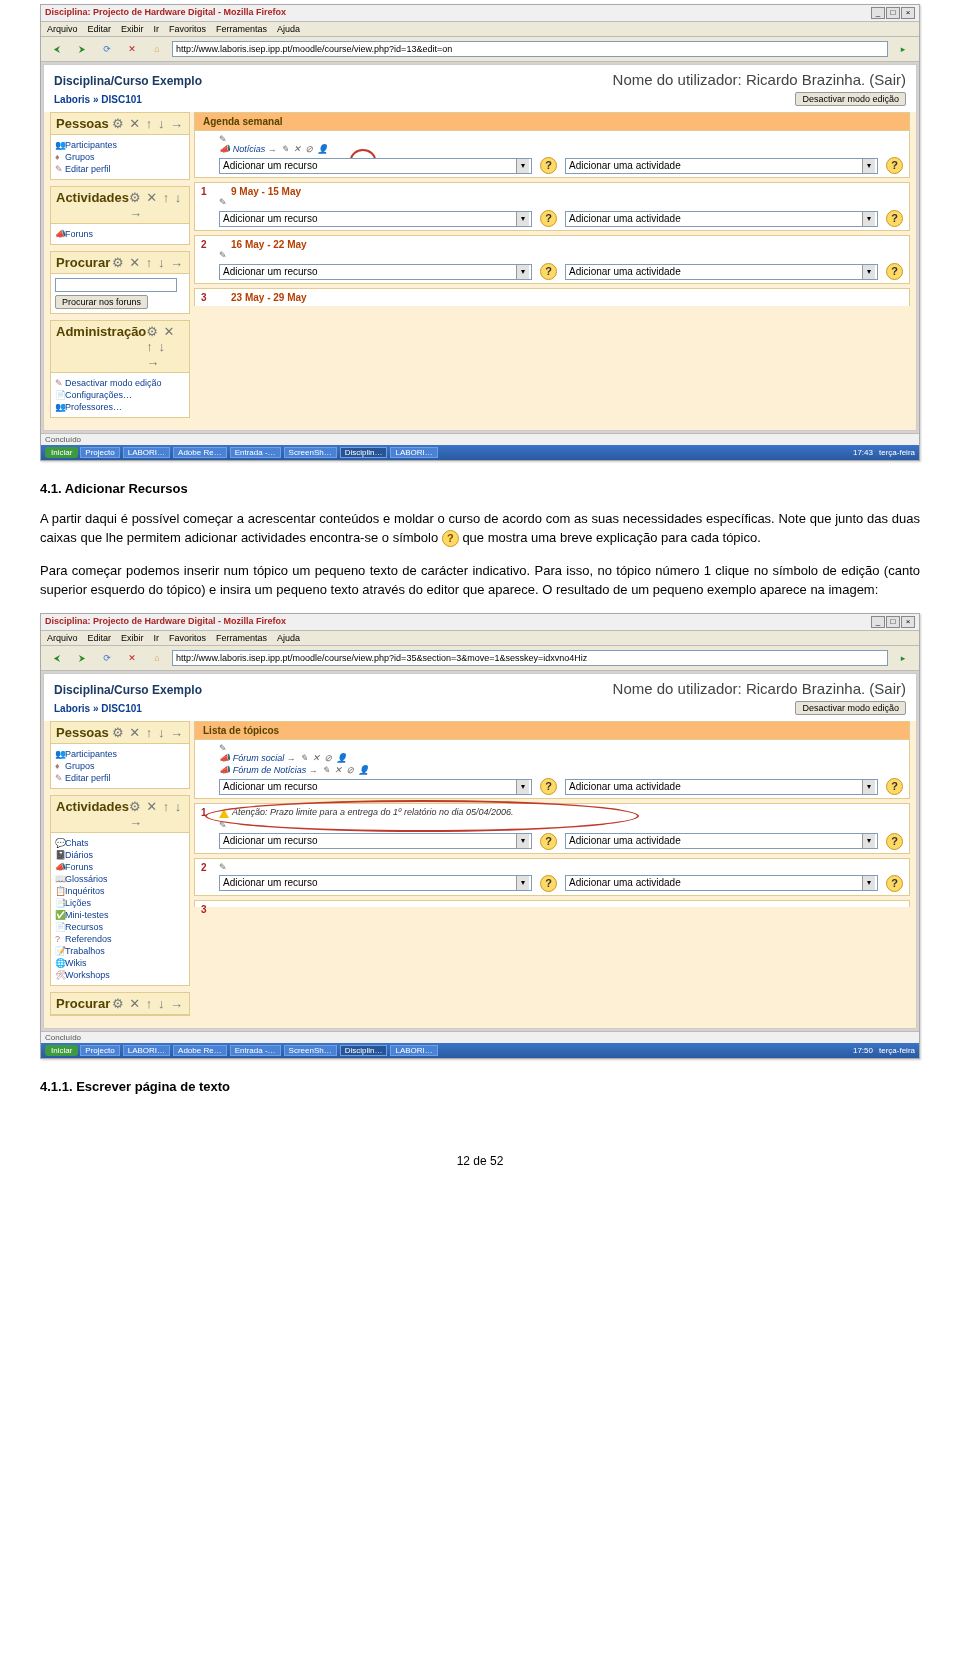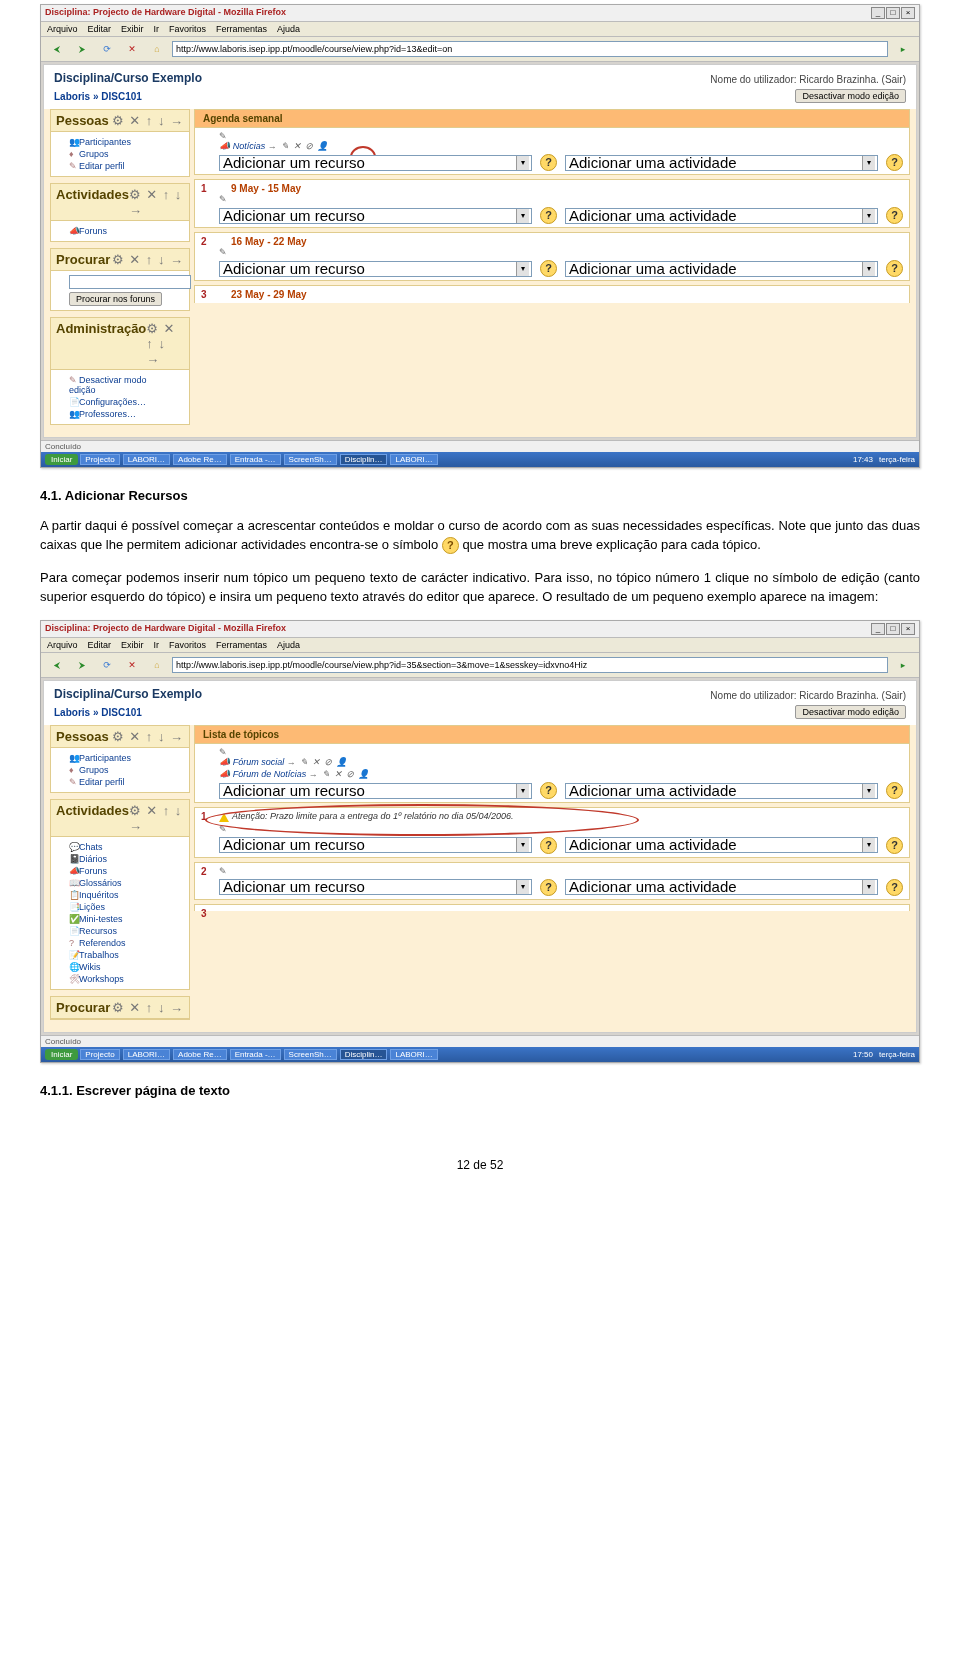--- a/index.html
+++ b/index.html
@@ -113,21 +113,21 @@
     display: flex;
     justify-content: space-between;
     align-items: flex-end;
   }
   .course-header .title {
     color: #1b3a63;
     font-weight: bold;
     font-size: 12px;
   }
   .user-line {
-    font-size: 10px;
+    font-size: 15px;
     color: #444;
     text-align: right;
     margin-left: 15px;
   }
   .breadcrumb-bar {
     background: #fff;
     padding: 2px 10px 6px 10px;
     display: flex;
     justify-content: space-between;
     align-items: center;
@@ -163,21 +163,21 @@
     padding: 3px 5px;
     font-size: 13px;
     font-weight: bold;
     color: #554400;
     display: flex;
     justify-content: space-between;
     border-bottom: 1px solid #e0cc8e;
   }
   .block-head .ctrls { font-weight: normal; color: #777; letter-spacing: 1px; }
   .block-body {
-    padding: 4px 18px;
+    padding: 4px 4px;
     font-size: 9px;
   }
   .block-body .item {
     padding: 1px 0;
     color: #0b3d91;
   }
   .block-body .item .ic {
     display: inline-block;
     width: 10px;
     color: #a77;
@@ -236,21 +236,21 @@
   }
   .dropdown-row {
     margin: 3px 0 0 18px;
     display: flex;
     gap: 8px;
     align-items: center;
   }
   .dd {
     background: #fff;
     border: 1px solid #7f9db9;
-    font-size: 15px;
+    font-size: 10px;
     padding: 0 18px 0 3px;
     height: 14px;
     line-height: 14px;
     position: relative;
     flex: 1;
   }
   .dd::after {
     content: "▾";
     position: absolute;
     right: 2px; top: 0;

